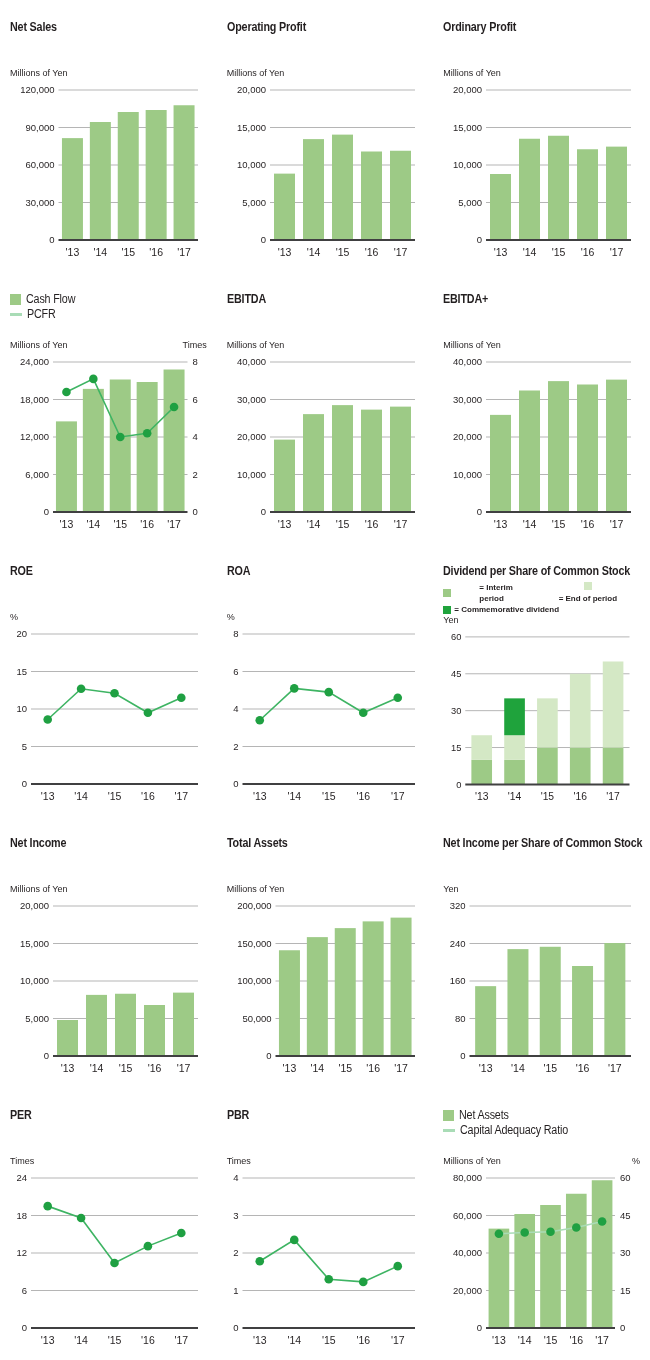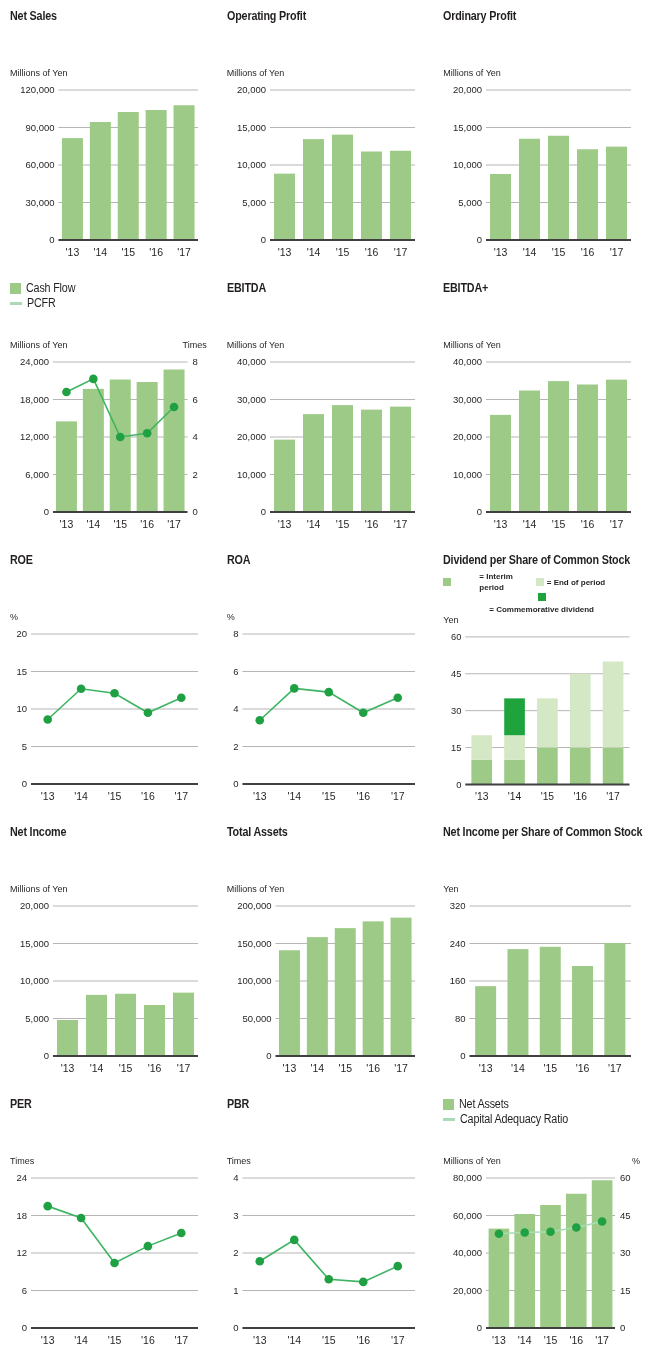--- a/index.html
+++ b/index.html
@@ -1,28 +1,28 @@
 <!DOCTYPE html>
 <html><head>
 <meta charset="utf-8">
 <style>
   html,body{margin:0;padding:0;background:#ffffff;}
   body{width:650px;font-family:"Liberation Sans",sans-serif;color:#231f20;}
   #chart-grid{display:grid;grid-template-columns:repeat(3,1fr);grid-auto-rows:272px;width:650px;height:1360px;}
-  .cell{box-sizing:border-box;padding:0 10px 8px 10px;display:flex;flex-direction:column;overflow:hidden;margin-top:9px;}
+  .cell{box-sizing:border-box;padding:20px 10px 8px 10px;display:flex;flex-direction:column;overflow:hidden;}
   .title{font-weight:bold;font-size:12.5px;line-height:15px;white-space:nowrap;transform:scaleX(0.86);transform-origin:left center;letter-spacing:-0.2px;}
   .leg-big{display:flex;align-items:center;gap:5px;font-weight:normal;font-size:12.5px;line-height:15px;white-space:nowrap;}
   .leg-big .lab{transform:scaleX(0.86);transform-origin:left center;letter-spacing:-0.2px;}
   .sw-sq{width:11px;height:11px;flex:0 0 auto;}
   .sw-line{width:12px;height:3px;flex:0 0 auto;}
   .leg-small{display:flex;flex-wrap:wrap;margin-top:3px;font-size:8px;font-weight:bold;line-height:11px;}
   .leg-small .item{display:flex;align-items:center;gap:3px;}
   .leg-small .item:nth-child(1){width:47%;gap:28px;}
-  .leg-small .item:nth-child(2){width:53%;}
-  .leg-small .item:nth-child(3){width:100%;flex-direction:column;}
+  .leg-small .item:nth-child(2){width:53%;flex-direction:column;}
+  .leg-small .item:nth-child(3){width:100%;}
   .sw-sm{width:8px;height:8px;flex:0 0 auto;}
   .spacer{flex:1;}
   .units{display:flex;justify-content:space-between;font-size:9px;line-height:11px;margin-bottom:5px;align-items:center;}
   svg{display:block;}
   text{font-family:"Liberation Sans",sans-serif;fill:#231f20;}
 </style>
 </head>
 <body>
 
 <div id="chart-grid">

